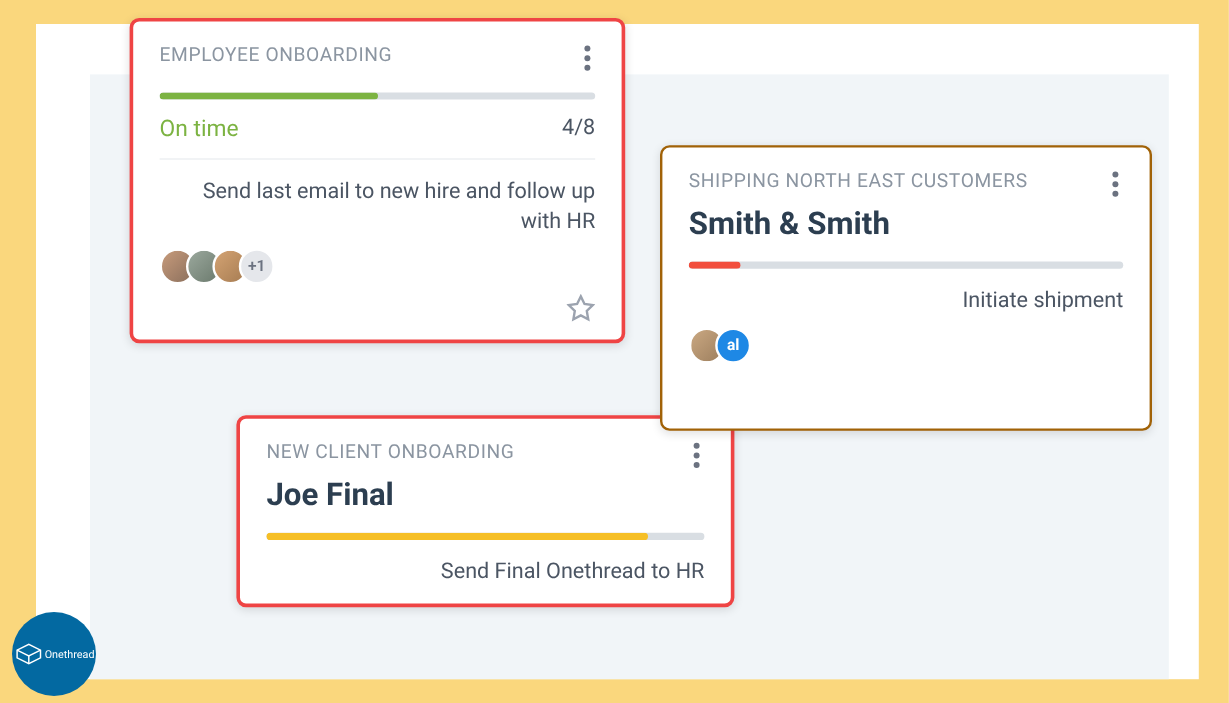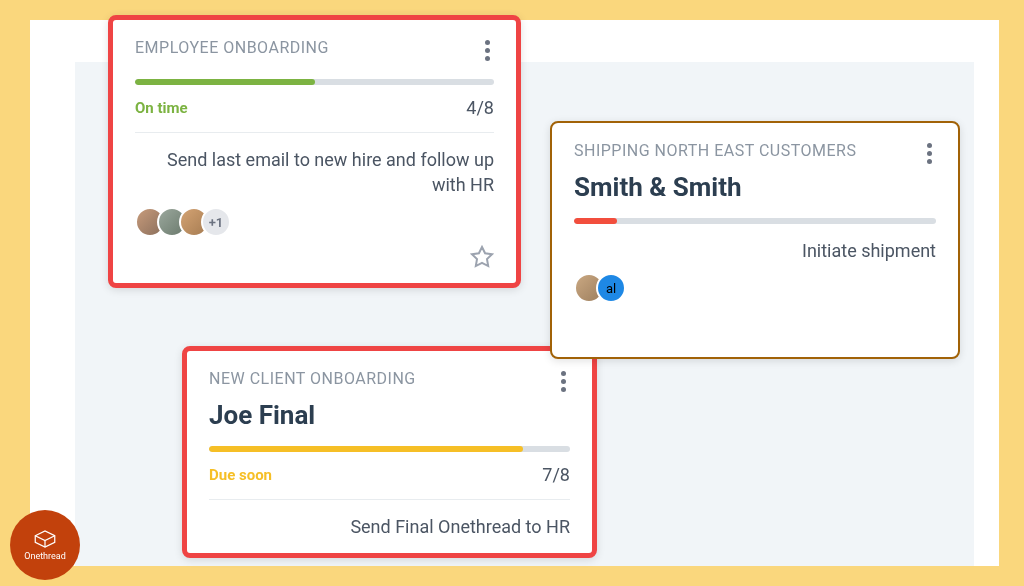--- a/index.html
+++ b/index.html
@@ -29,30 +29,30 @@
       left: 45px;
       top: 42px;
       right: 25px;
       bottom: 0;
     }
     .card {
       position: absolute;
       background: #fff;
       border-radius: 8px;
       box-shadow: 0 2px 8px rgba(0,0,0,0.12);
-      border: 5px solid #ef4444;
+      border: 3px solid #ef4444;
     }
     .card.card-1 {
       left: 78px;
       top: -5px;
       width: 413px;
       padding: 18px 22px 14px 22px;
     }
     .card.card-2 {
-      left: 152px;
+      left: 167px;
       top: 326px;
       width: 415px;
       padding: 18px 22px 14px 22px;
     }
     .card.card-3 {
       left: 520px;
       top: 101px;
       width: 410px;
       border: 2px solid #a16207;
       padding: 18px 22px 14px 22px;
@@ -104,22 +104,22 @@
     .progress-fill.orange { background: #f24e3d; width: 12%; }
     .status-row {
       display: flex;
       justify-content: space-between;
       align-items: center;
       margin-top: 12px;
       padding-bottom: 14px;
       border-bottom: 1px solid #e8ecef;
     }
     .status {
-      font-size: 15px;
-      font-weight: 700;
+      font-size: 19px;
+      font-weight: 400;
     }
     .status.green { color: #7cb342; }
     .status.yellow { color: #f6bf26; }
     .status.orange { color: #f24e3d; }
     .count {
       color: #4b5563;
       font-size: 18px;
     }
     .task-text {
       color: #4b5563;
@@ -151,44 +151,44 @@
     .avatar.p2 { background: linear-gradient(135deg, #9ba89d, #6b7a6d); }
     .avatar.p3 { background: linear-gradient(135deg, #d4a373, #a67c52); }
     .avatar.p4 { background: linear-gradient(135deg, #caa882, #9d7f5e); }
     .avatar.more {
       background: #e5e7eb;
       color: #6b7280;
       font-size: 13px;
     }
     .avatar.badge {
       background: #1e88e5;
-      color: #000000;
+      color: #ffffff;
       font-size: 13px;
-      font-weight: 400;
+      font-weight: 700;
     }
     .star-row {
       display: flex;
       justify-content: flex-end;
       margin-top: 8px;
     }
     .star-icon {
       width: 24px;
       height: 24px;
       cursor: pointer;
     }
     .logo-badge {
       position: absolute;
       left: 10px;
       bottom: 6px;
       width: 70px;
       height: 70px;
       border-radius: 50%;
-      background: #c2410c;
-      display: flex;
-      flex-direction: column;
+      background: #0369a1;
+      display: flex;
+      flex-direction: row;
       align-items: center;
       justify-content: center;
       color: #fff;
     }
     .logo-badge svg {
       width: 26px;
       height: 20px;
     }
     .logo-text {
       font-size: 9px;
@@ -236,24 +236,20 @@
       <div class="category">NEW CLIENT ONBOARDING</div>
       <div class="more-icon">
         <span></span>
           <span></span>
           <span></span>
       </div>
     </div>
     <div class="title">Joe Final</div>
     <div class="progress-bar">
       <div class="progress-fill yellow"></div>
-    </div>
-    <div class="status-row">
-      <div class="status yellow">Due soon</div>
-      <div class="count">7/8</div>
     </div>
     <div class="task-text">Send Final Onethread to HR</div>
   </div>
 
   <div class="card card-3">
     <div class="card-header">
       <div class="category">SHIPPING NORTH EAST CUSTOMERS</div>
       <div class="more-icon">
         <span></span>
           <span></span>

